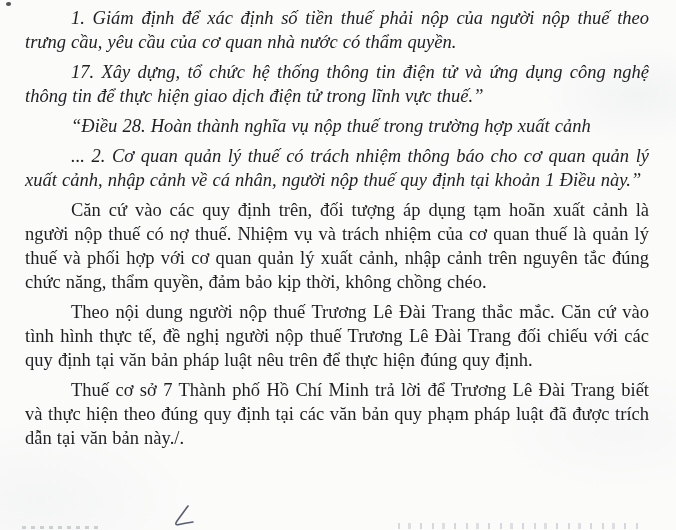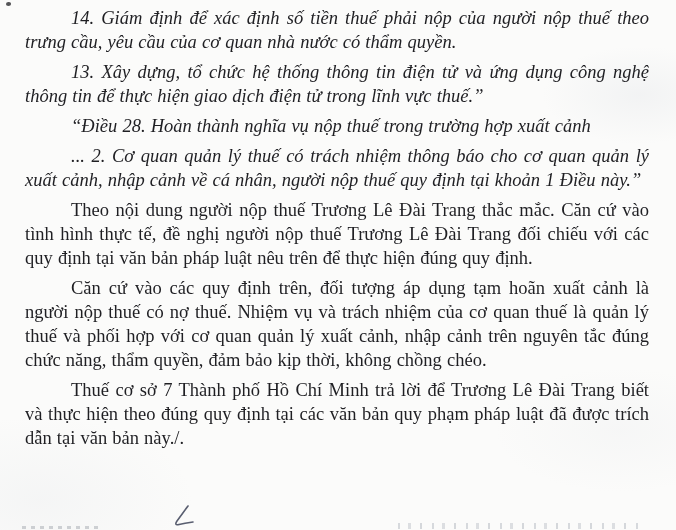--- a/index.html
+++ b/index.html
@@ -63,26 +63,26 @@
     opacity: 0.45;
   }
 </style>
 </head>
 <body>
 
 <div class="page">
   <div class="speck"></div>
 
   <div class="doc">
-    <p class="para italic">14. Giám định để xác định số tiền thuế phải nộp của người nộp thuế theo trưng cầu, yêu cầu của cơ quan nhà nước có thẩm quyền.</p>
-    <p class="para italic">13. Xây dựng, tổ chức hệ thống thông tin điện tử và ứng dụng công nghệ thông tin để thực hiện giao dịch điện tử trong lĩnh vực thuế.”</p>
+    <p class="para italic">1. Giám định để xác định số tiền thuế phải nộp của người nộp thuế theo trưng cầu, yêu cầu của cơ quan nhà nước có thẩm quyền.</p>
+    <p class="para italic">17. Xây dựng, tổ chức hệ thống thông tin điện tử và ứng dụng công nghệ thông tin để thực hiện giao dịch điện tử trong lĩnh vực thuế.”</p>
     <p class="para italic">“Điều 28. Hoàn thành nghĩa vụ nộp thuế trong trường hợp xuất cảnh</p>
     <p class="para italic">... 2. Cơ quan quản lý thuế có trách nhiệm thông báo cho cơ quan quản lý xuất cảnh, nhập cảnh về cá nhân, người nộp thuế quy định tại khoản 1 Điều này.”</p>
+    <p class="para">Căn cứ vào các quy định trên, đối tượng áp dụng tạm hoãn xuất cảnh là người nộp thuế có nợ thuế. Nhiệm vụ và trách nhiệm của cơ quan thuế là quản lý thuế và phối hợp với cơ quan quản lý xuất cảnh, nhập cảnh trên nguyên tắc đúng chức năng, thẩm quyền, đảm bảo kịp thời, không chồng chéo.</p>
     <p class="para">Theo nội dung người nộp thuế Trương Lê Đài Trang thắc mắc. Căn cứ vào tình hình thực tế, đề nghị người nộp thuế Trương Lê Đài Trang đối chiếu với các quy định tại văn bản pháp luật nêu trên để thực hiện đúng quy định.</p>
-    <p class="para">Căn cứ vào các quy định trên, đối tượng áp dụng tạm hoãn xuất cảnh là người nộp thuế có nợ thuế. Nhiệm vụ và trách nhiệm của cơ quan thuế là quản lý thuế và phối hợp với cơ quan quản lý xuất cảnh, nhập cảnh trên nguyên tắc đúng chức năng, thẩm quyền, đảm bảo kịp thời, không chồng chéo.</p>
     <p class="para">Thuế cơ sở 7 Thành phố Hồ Chí Minh trả lời để Trương Lê Đài Trang biết và thực hiện theo đúng quy định tại các văn bản quy phạm pháp luật đã được trích dẫn tại văn bản này./.</p>
   </div>
 
   <svg class="pen-mark" viewBox="0 0 32 24" fill="none" xmlns="http://www.w3.org/2000/svg">
     <path d="M18,1 C15,5 10,12 7,16 C5,19 5.5,20.5 9,19.5 C13,18.4 18,17.6 23,17" stroke="#3c4257" stroke-width="1.6" stroke-linecap="round" opacity="0.85"></path>
   </svg>
 
   <div class="cutoff-left"></div>
   <div class="cutoff-right"></div>
 </div>

